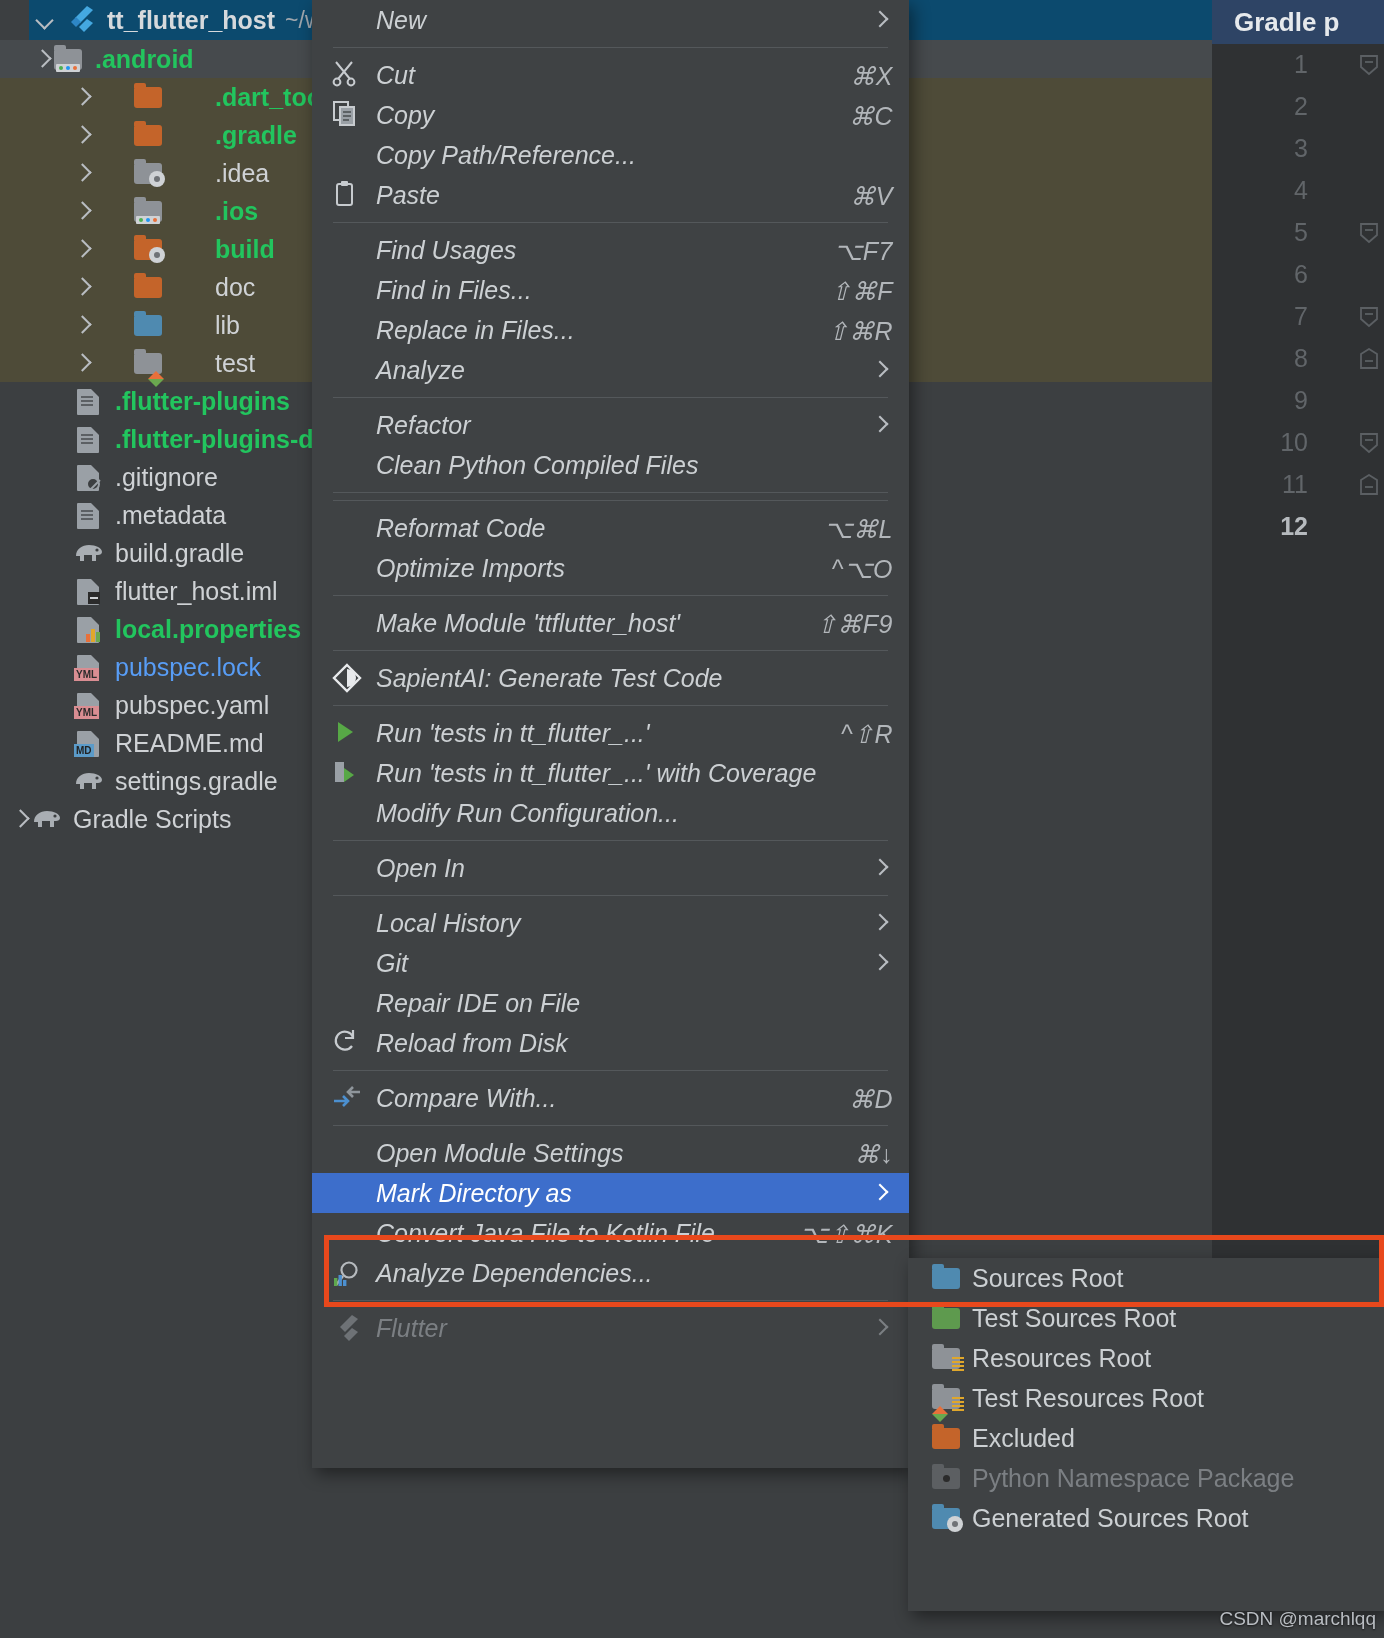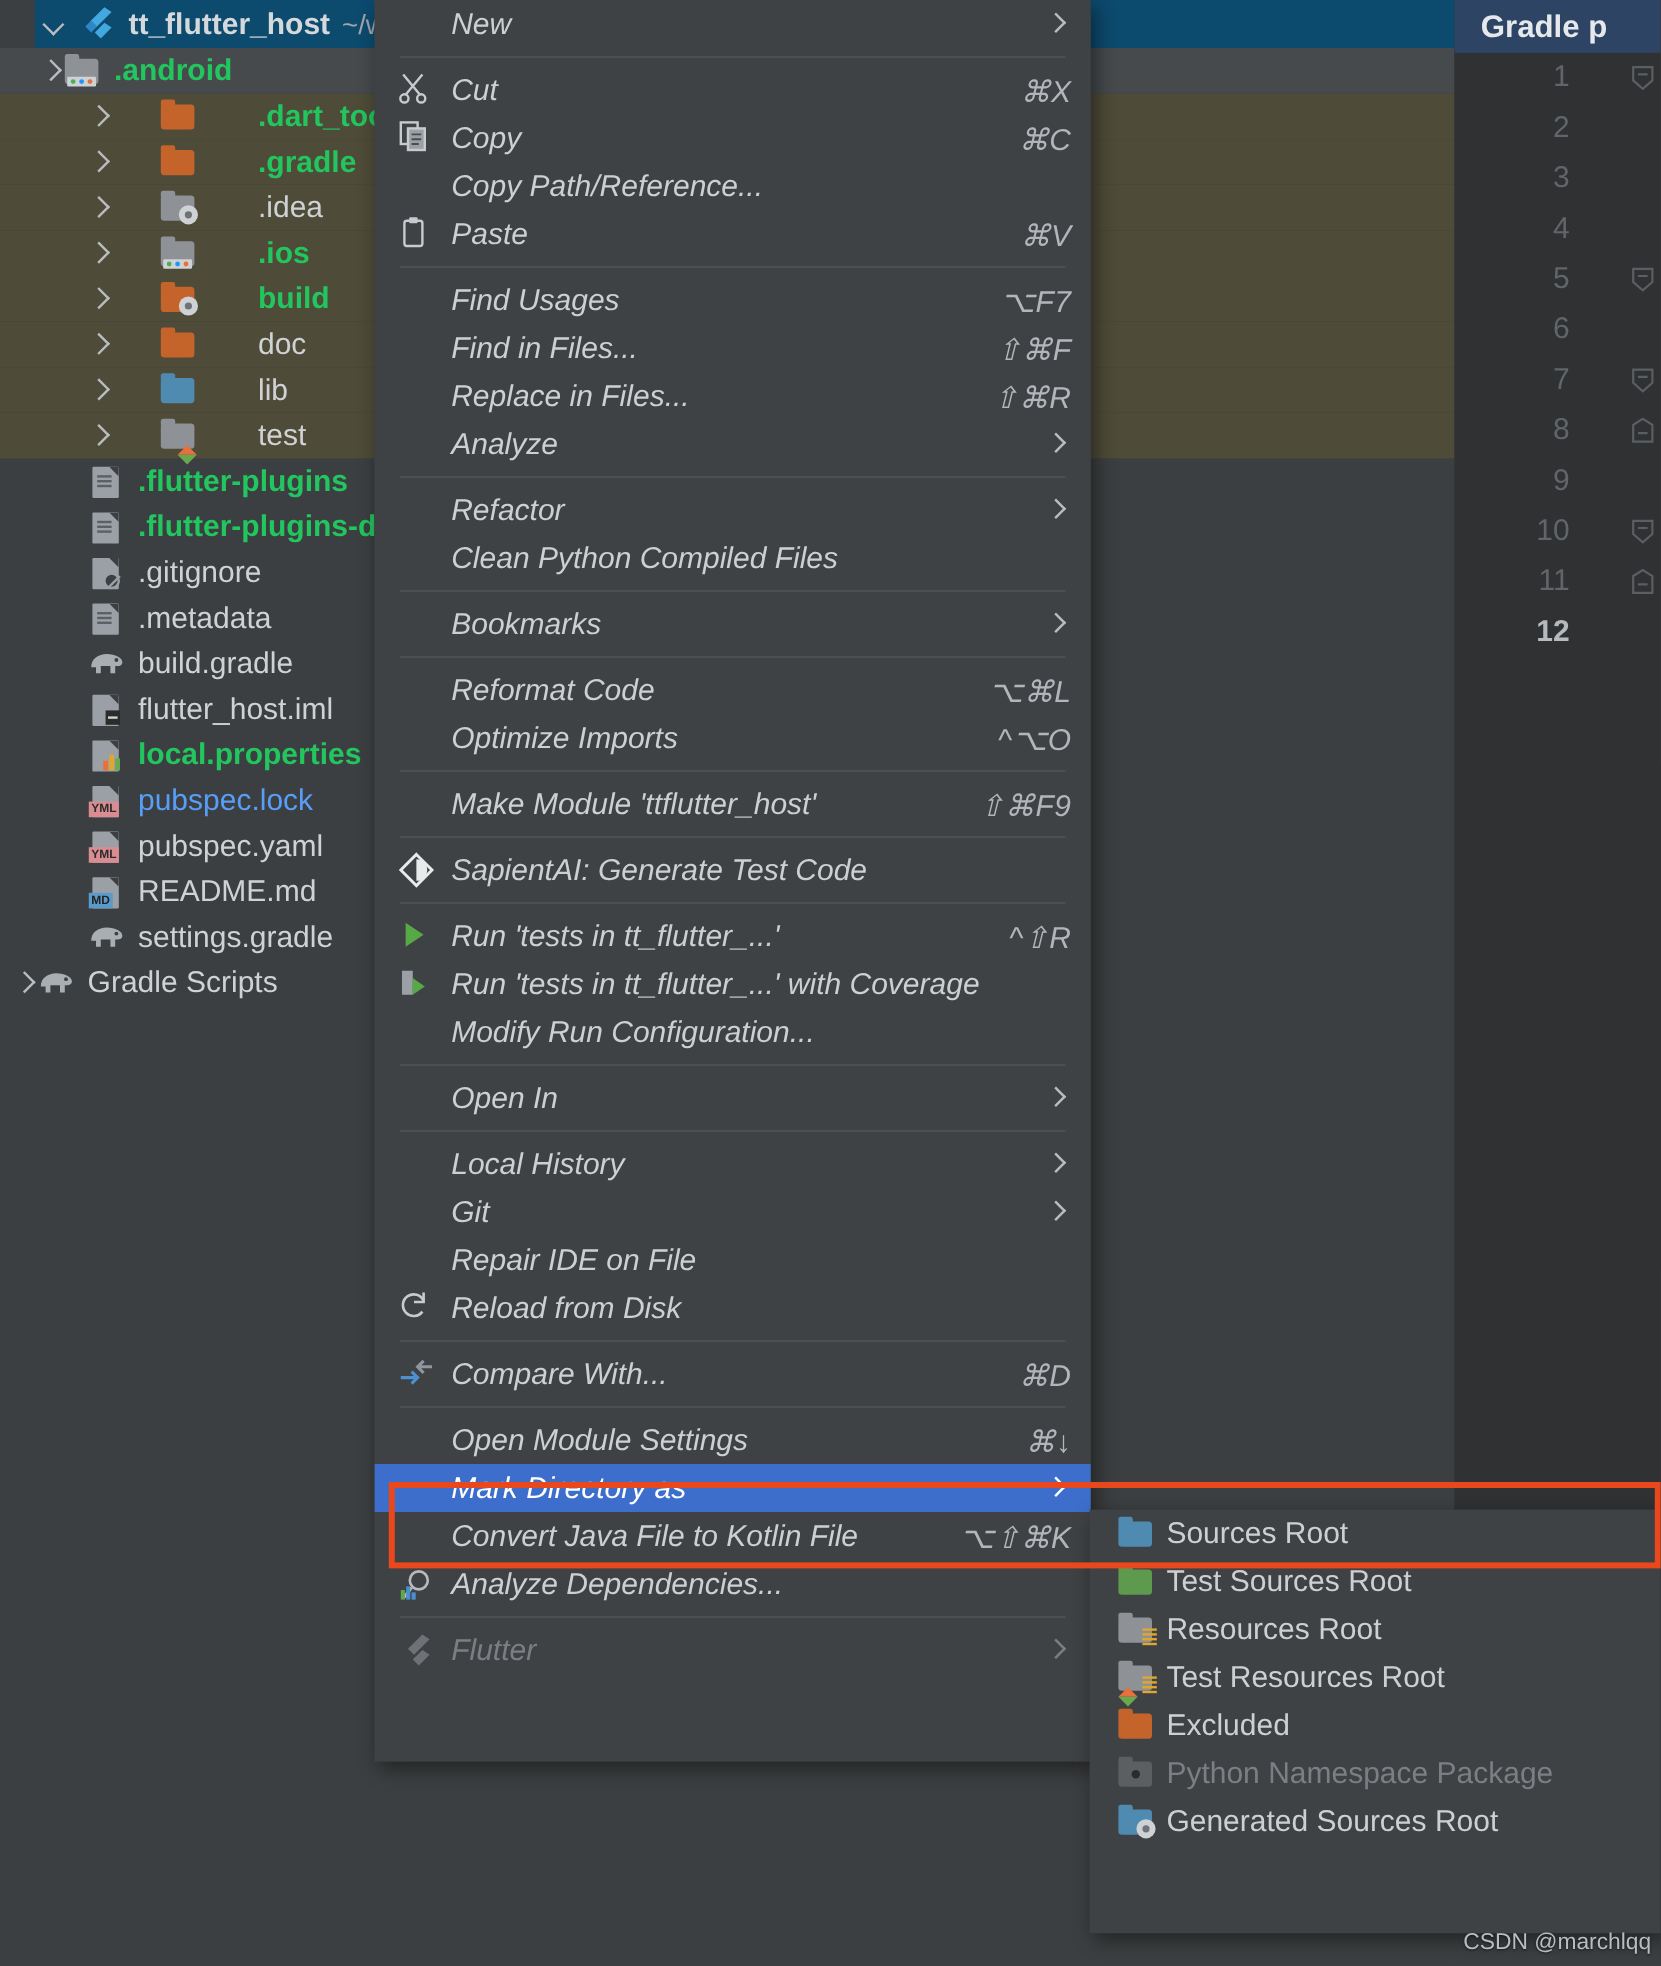--- a/index.html
+++ b/index.html
@@ -544,25 +544,20 @@
       <div class="mi">
         <span class="micon"></span>
         <span class="mlabel">Refactor</span>
         <span class="marrow"></span>
       </div>
       <div class="mi">
         <span class="micon"></span>
         <span class="mlabel">Clean Python Compiled Files</span>
       </div>
       <div class="msep"></div>
-      <div class="mi">
-        <span class="micon"></span>
-        <span class="mlabel">Bookmarks</span>
-        <span class="marrow"></span>
-      </div>
       <div class="msep"></div>
       <div class="mi">
         <span class="micon"></span>
         <span class="mlabel">Reformat Code</span>
         <span class="mkey">⌥⌘L</span>
       </div>
       <div class="mi">
         <span class="micon"></span>
         <span class="mlabel">Optimize Imports</span>
         <span class="mkey">^⌥O</span>

